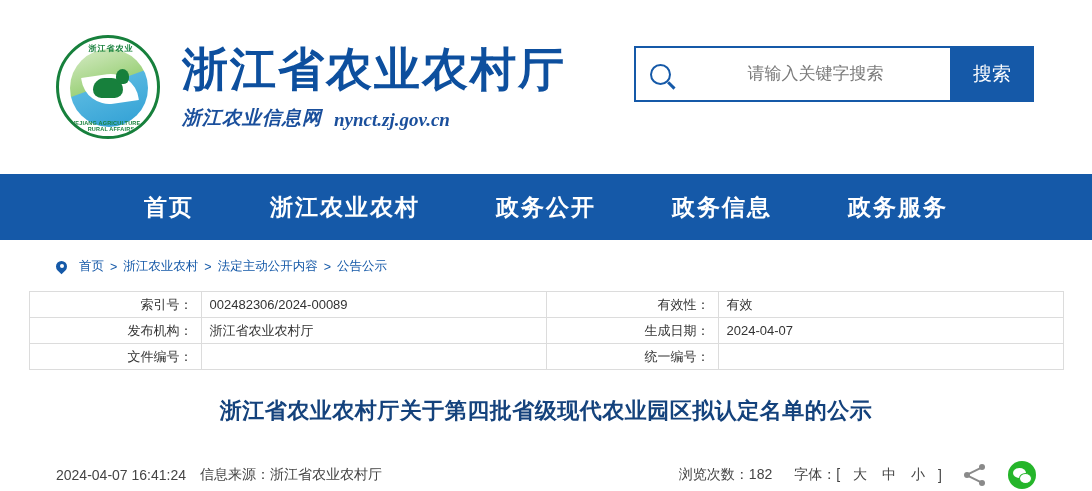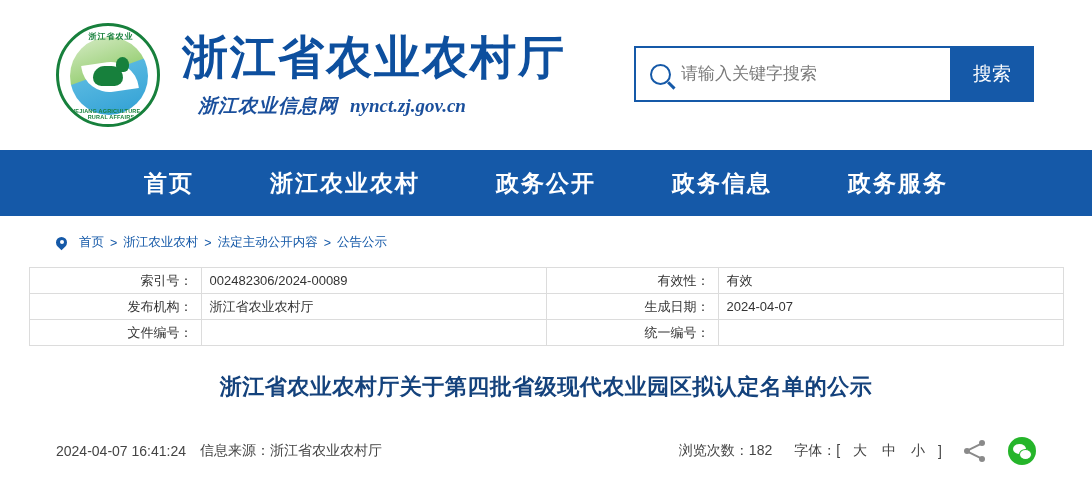--- a/index.html
+++ b/index.html
@@ -6,21 +6,21 @@
   html, body {
     width: 1092px; height: 491px;
     font-family: "Liberation Sans", sans-serif;
     background: #ffffff;
     overflow: hidden;
   }
 
   
   .header {
     position: relative;
-    height: 150px;
+    height: 174px;
     background: #ffffff;
     display: flex;
     align-items: center;
     padding-left: 56px;
   }
   .logo-wrap {
     width: 104px; height: 104px;
     flex: 0 0 104px;
     position: relative;
   }
@@ -81,23 +81,23 @@
   .site-title {
     font-family: "DejaVu Sans", sans-serif;
     font-size: 46px;
     font-weight: bold;
     color: #0d4f9e;
     letter-spacing: 2px;
     line-height: 1.15;
   }
   .site-sub {
     margin-top: 10px;
-    margin-left: 16px;
-    display: flex;
-    align-items: center;
+    margin-left: 0;
+    display: flex;
+    align-items: flex-end;
     gap: 12px;
   }
   .site-sub-cn {
     font-family: "DejaVu Sans", sans-serif;
     font-size: 19px;
     font-weight: bold;
     font-style: italic;
     color: #1a4f9c;
     letter-spacing: 1px;
   }
@@ -127,20 +127,21 @@
   }
   .search-input {
     border: none;
     outline: none;
     font-size: 17px;
     color: #333;
     width: 100%;
     margin-left: 10px;
     font-family: "Liberation Sans", sans-serif;
     background: transparent;
+    text-align: center;
   }
   .search-input::placeholder { color: #7a7a7a; }
   .mag {
     width: 21px; height: 21px;
     border: 2.5px solid #1559a8;
     border-radius: 50%;
     position: relative;
     flex: 0 0 21px;
   }
   .mag:after {

